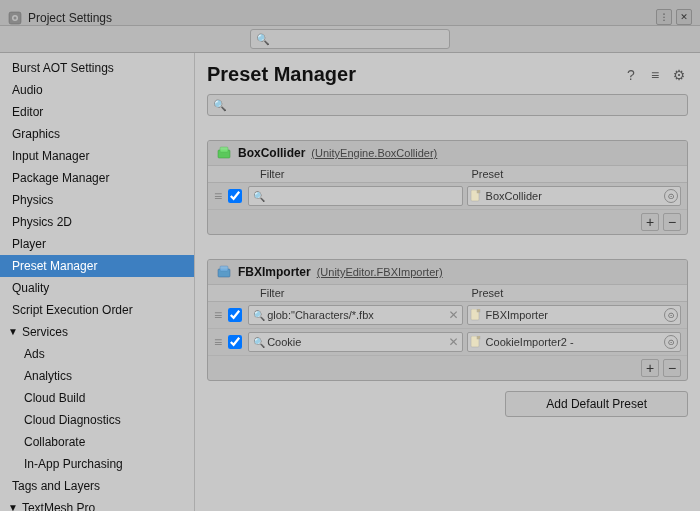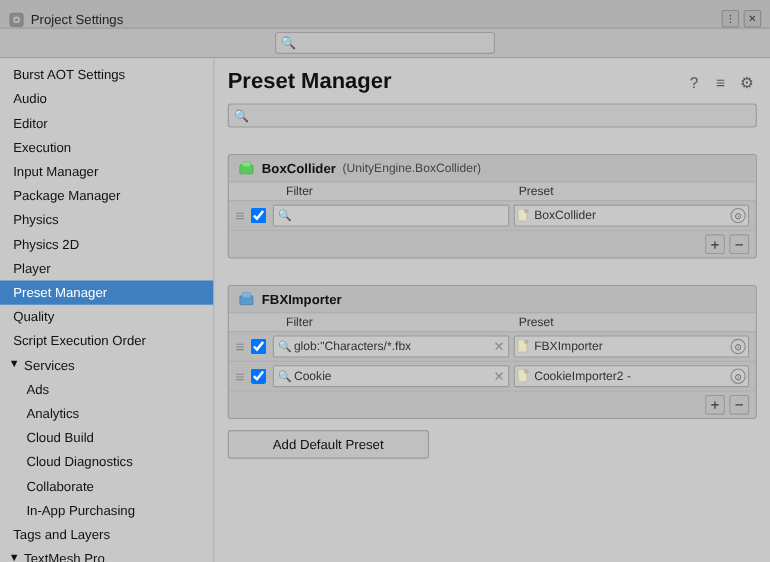--- a/index.html
+++ b/index.html
@@ -154,20 +154,21 @@
       align-items: center;
       gap: 6px;
       font-size: 12px;
       font-weight: 600;
       color: #111;
     }
     .preset-section-type {
       font-size: 11px;
       color: #444;
       font-weight: normal;
+      text-decoration: underline;
     }
     .section-icon {
       width: 16px;
       height: 16px;
       display: inline-flex;
       align-items: center;
       justify-content: center;
     }
 
     .preset-table-header {
@@ -220,21 +221,21 @@
       justify-content: center;
       cursor: pointer;
       font-size: 14px;
       color: #333;
       line-height: 1;
     }
 
     
     .add-default-btn-container {
       display: flex;
-      justify-content: flex-start;
+      justify-content: flex-end;
       margin-top: 10px;
     }
     .add-default-btn {
       background: #c0c0c0;
       border: 1px solid #999;
       border-radius: 3px;
       padding: 5px 40px;
       font-size: 12px;
       color: #111;
       cursor: pointer;
@@ -338,21 +339,21 @@
   </div>
 </div>
 
 <div class="main-container">
 
   <div class="sidebar">
 
     <div class="sidebar-item">Burst AOT Settings</div>
     <div class="sidebar-item">Audio</div>
     <div class="sidebar-item">Editor</div>
-    <div class="sidebar-item">Execution</div>
+    <div class="sidebar-item">Graphics</div>
     <div class="sidebar-item">Input Manager</div>
     <div class="sidebar-item">Package Manager</div>
     <div class="sidebar-item">Physics</div>
     <div class="sidebar-item">Physics 2D</div>
     <div class="sidebar-item">Player</div>
     <div class="sidebar-item selected">Preset Manager</div>
     <div class="sidebar-item">Quality</div>
     <div class="sidebar-item">Script Execution Order</div>
     <div class="sidebar-section-header">
       <span class="arrow">▼</span>
@@ -434,20 +435,21 @@
     <div class="preset-section">
       <div class="preset-section-header">
         <div class="preset-section-title">
           <span class="section-icon">
             <svg width="14" height="14" viewBox="0 0 14 14">
               <rect x="1" y="4" width="12" height="8" rx="1" fill="#5b9bc8" stroke="#3a6a9a" stroke-width="0.5"></rect>
               <rect x="3" y="1" width="8" height="5" rx="1" fill="#7db8e8" stroke="#4a80b5" stroke-width="0.5" opacity="0.8"></rect>
             </svg>
           </span>
           <span>FBXImporter</span>
+          <span class="preset-section-type">(UnityEditor.FBXImporter)</span>
         </div>
       </div>
       <div class="preset-table-header">
         <div class="col-filter">Filter</div>
         <div class="col-preset">Preset</div>
       </div>
 
       <div class="preset-row">
         <span class="row-drag">≡</span>
         <input type="checkbox" class="row-checkbox" checked="" style="">

